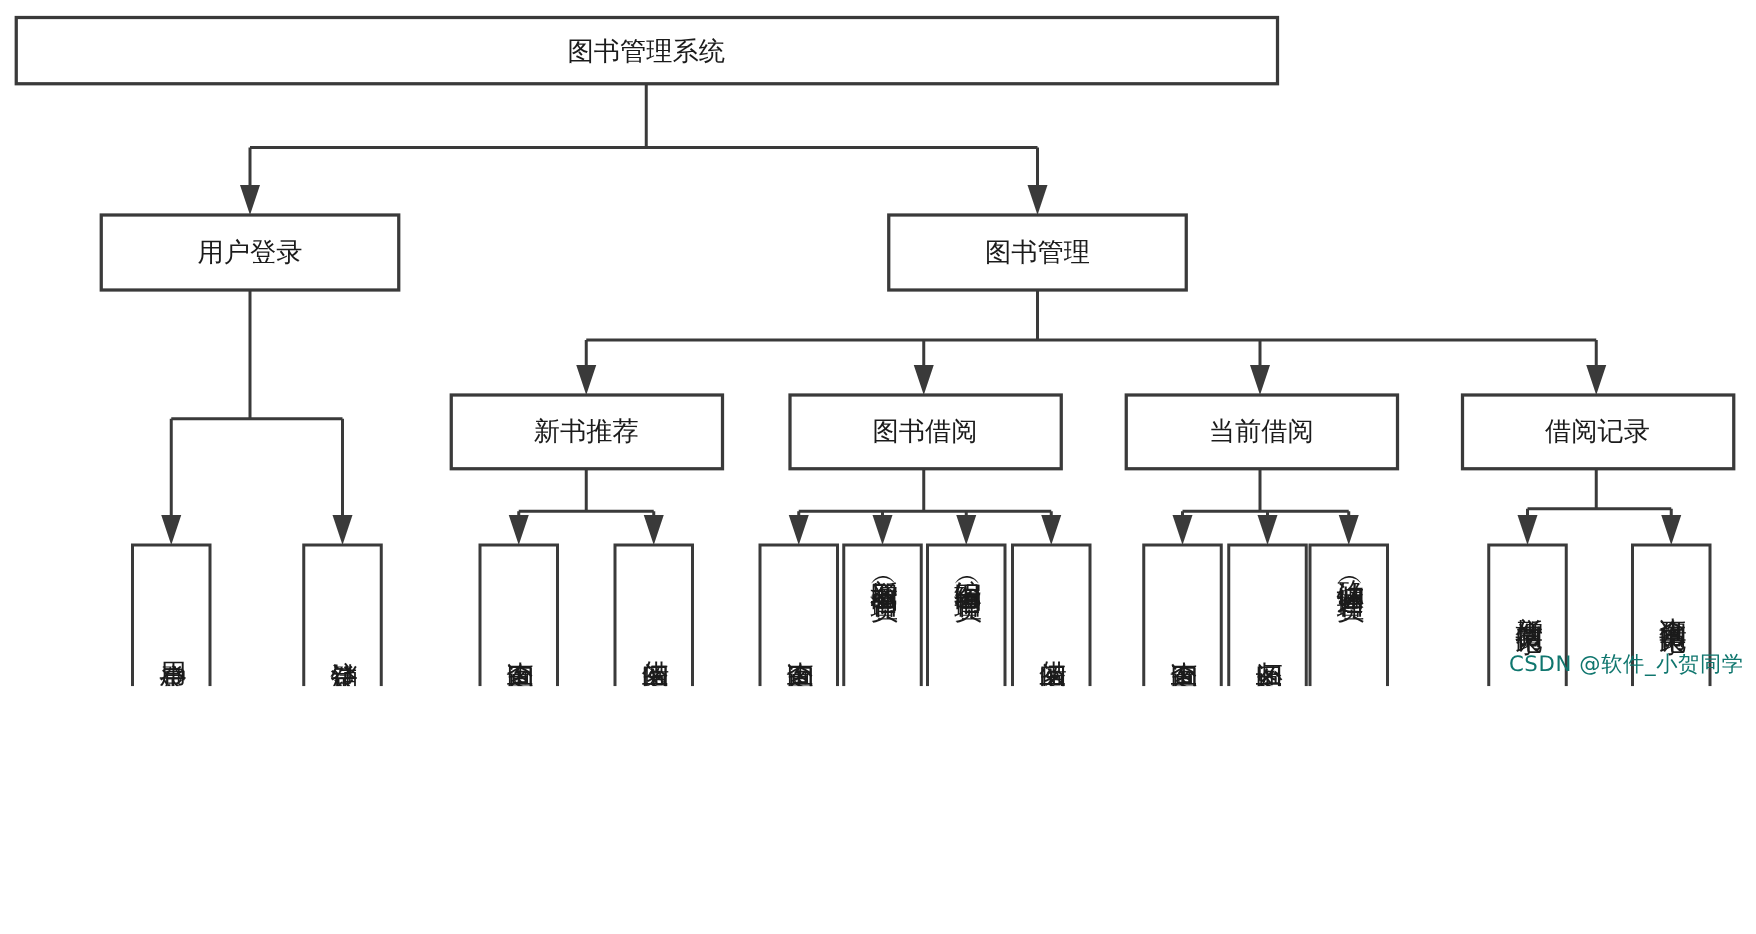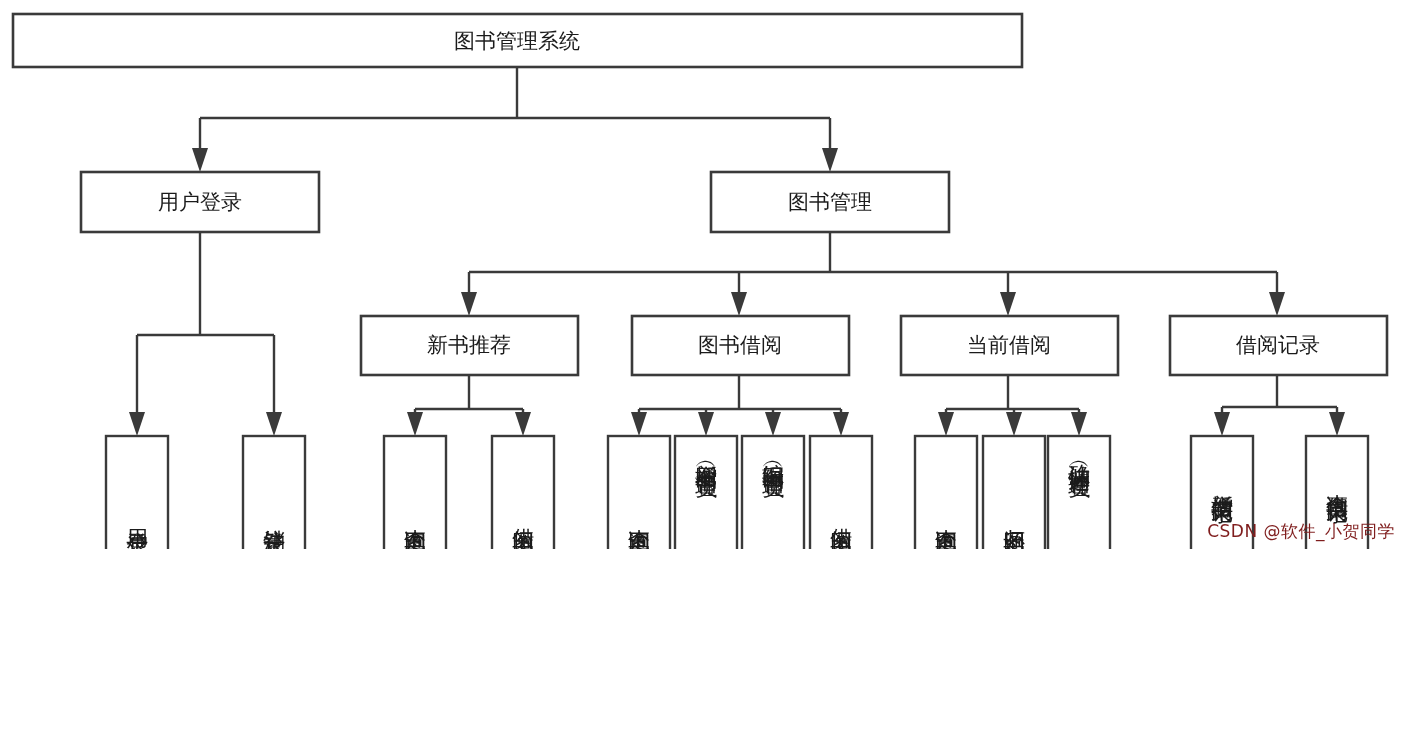--- a/index.html
+++ b/index.html
@@ -71,21 +71,21 @@
     color: #1b1b1b;
     text-align: start;
     white-space: nowrap;
   }
   .watermark {
     position: absolute;
     right: 10px;
     bottom: 6px;
     font-family: "DejaVu Sans", "Liberation Sans", sans-serif;
     font-size: 17px;
-    color: #7f1d1d;
+    color: #0f766e;
     letter-spacing: 0.5px;
     white-space: nowrap;
     pointer-events: none;
   }
 </style>
 </head>
 <body>
 
 <div id="diagram-root">
 

